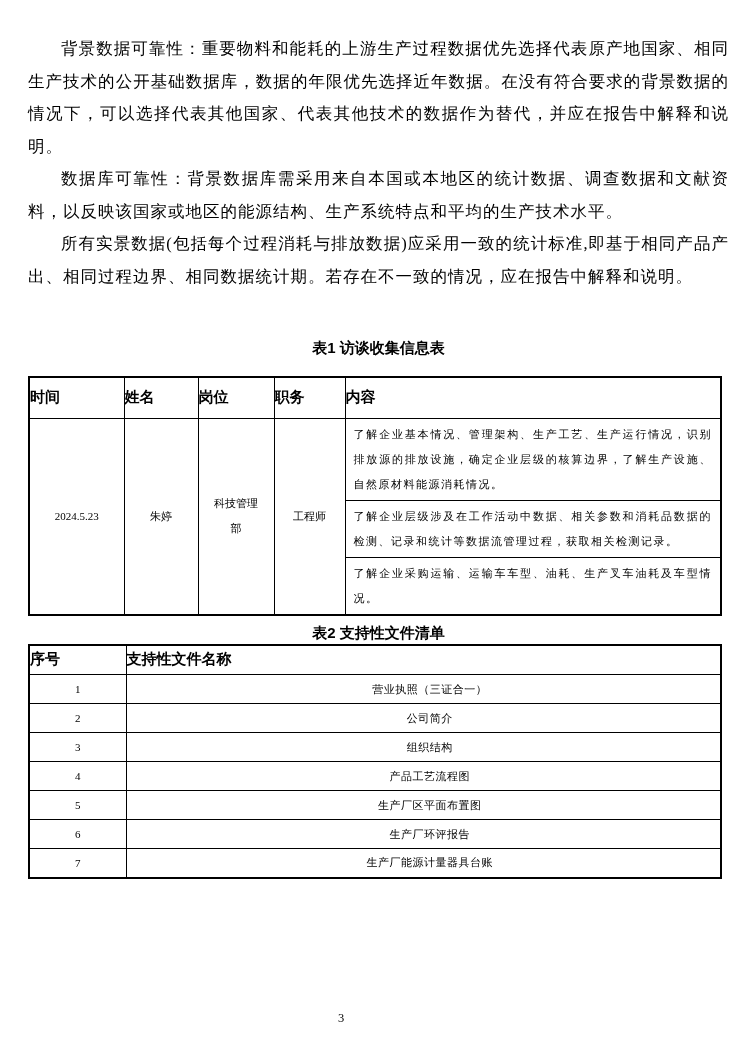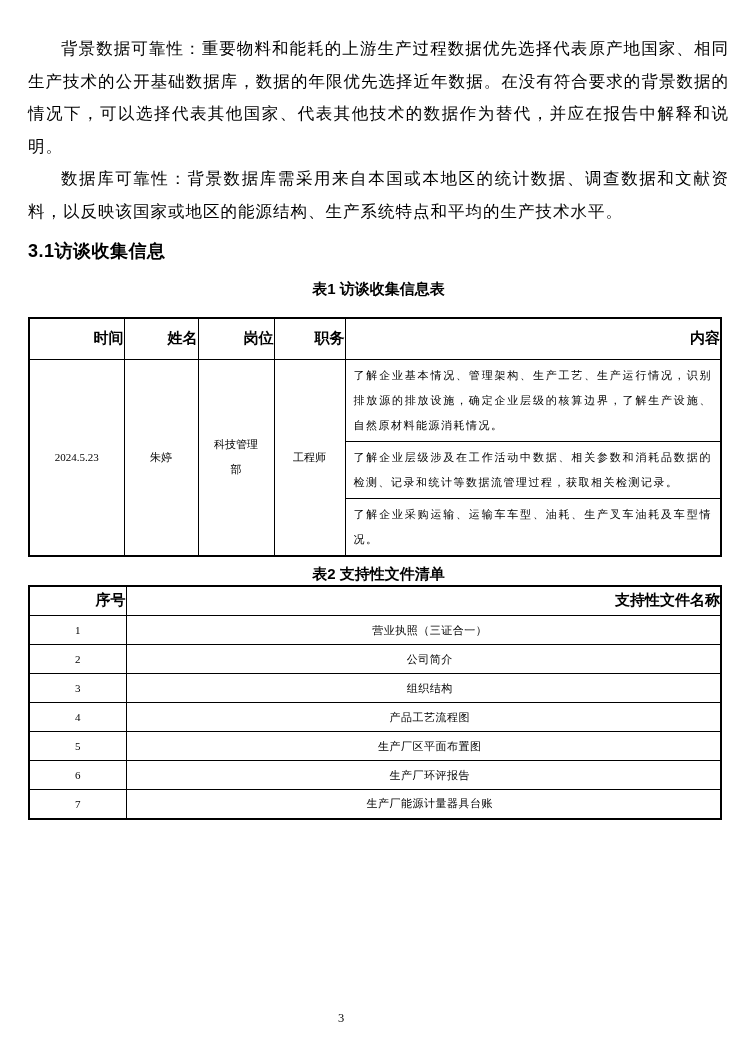--- a/index.html
+++ b/index.html
@@ -34,36 +34,36 @@
     margin-top: 10px;
     letter-spacing: 0.5px;
   }
   .table-caption {
     font-family: "Liberation Sans", "DejaVu Sans", sans-serif;
     font-weight: bold;
     font-size: 15px;
     line-height: 22px;
     text-align: center;
   }
-  .caption-1 { margin-top: 14px; }
+  .caption-1 { margin-top: 44px; }
   .caption-2 { margin-top: 6px; }
   table {
     border-collapse: collapse;
     width: 694px;
     table-layout: fixed;
     border: 2px solid #000;
   }
   .table-1 { margin-top: 17px; }
   .table-2 { }
   th, td { border: 1px solid #000; }
   th {
     font-family: Liberation Mono, monospace;
     font-weight: bold;
     font-size: 15px;
-    text-align: right;
+    text-align: left;
     vertical-align: middle;
   }
   .table-1 th { height: 41px; }
   .table-2 th { height: 30px; }
   td {
     font-size: 11px;
     vertical-align: middle;
   }
   td.center-cell {
     text-align: center;
@@ -102,22 +102,22 @@
     line-height: 16px;
   }
 </style>
 </head>
 <body>
 
 <div class="page">
 
   <p class="para">背景数据可靠性：重要物料和能耗的上游生产过程数据优先选择代表原产地国家、相同生产技术的公开基础数据库，数据的年限优先选择近年数据。在没有符合要求的背景数据的情况下，可以选择代表其他国家、代表其他技术的数据作为替代，并应在报告中解释和说明。</p>
   <p class="para">数据库可靠性：背景数据库需采用来自本国或本地区的统计数据、调查数据和文献资料，以反映该国家或地区的能源结构、生产系统特点和平均的生产技术水平。</p>
-
-  <h2 class="section-heading">3.1访谈收集信息</h2>
+  <p class="para">所有实景数据(包括每个过程消耗与排放数据)应采用一致的统计标准,即基于相同产品产出、相同过程边界、相同数据统计期。若存在不一致的情况，应在报告中解释和说明。</p>
+
 
   <div class="table-caption caption-1">表1 访谈收集信息表</div>
 
   <table class="table-1">
     <colgroup>
       <col style="width:95px">
       <col style="width:74px">
       <col style="width:76px">
       <col style="width:71px">
       <col>

